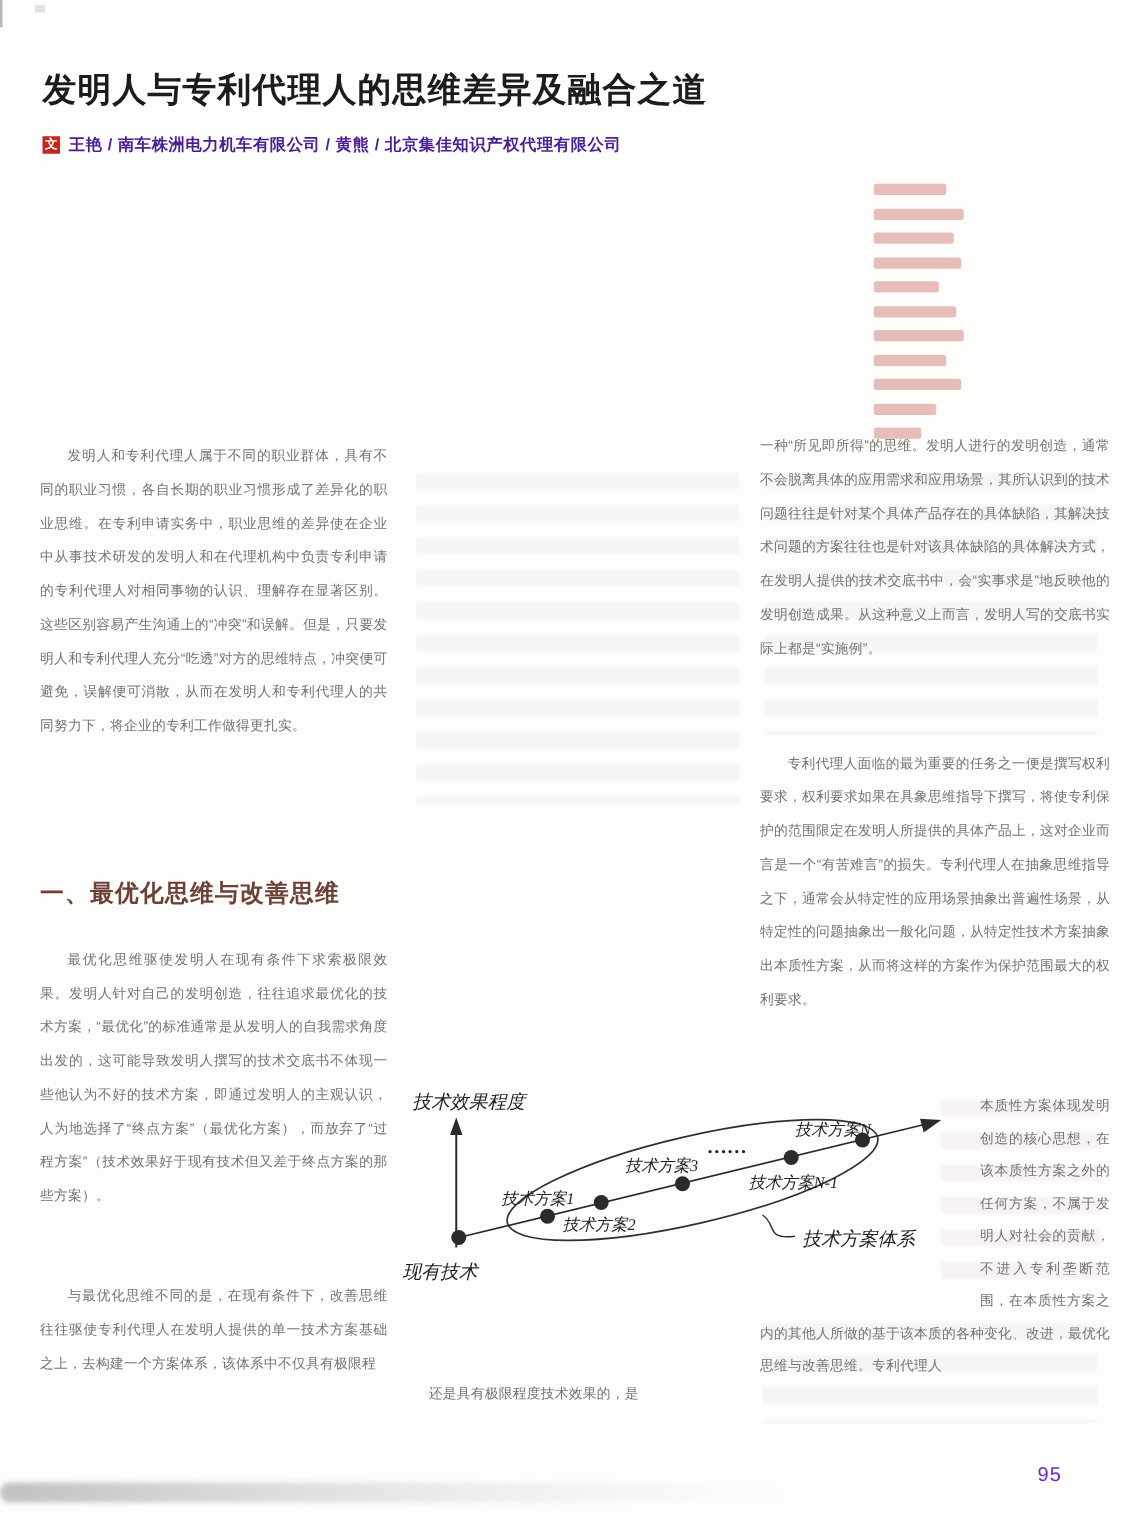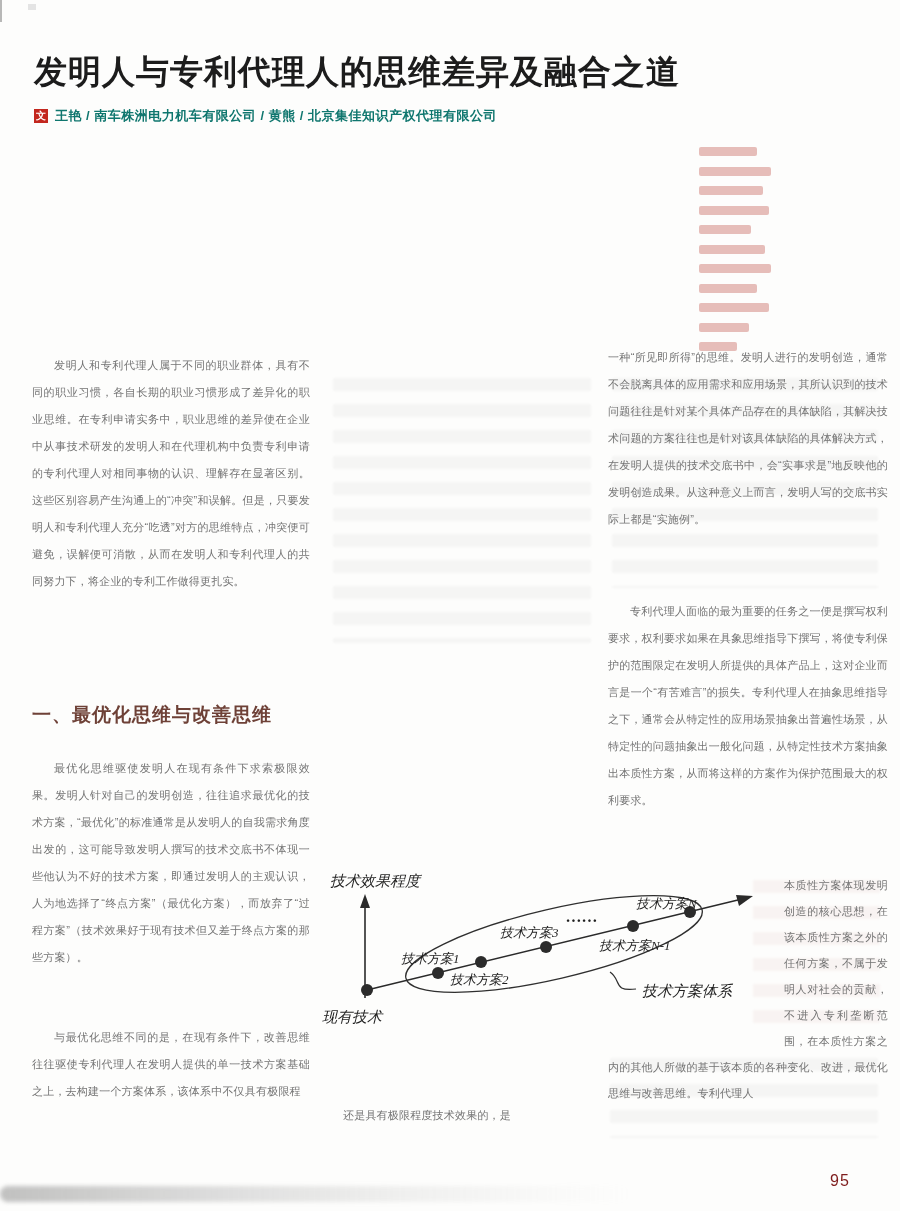--- a/index.html
+++ b/index.html
@@ -8,29 +8,29 @@
     background:#ffffff;
     font-family:"Liberation Sans","DejaVu Sans",sans-serif;
     position:relative;overflow:hidden;
   }
   .page{position:absolute;left:0;top:0;width:900px;height:1211px;background:#fdfdfc;}
 
   
   .title{
     position:absolute;left:34px;top:46px;width:800px;margin:0;
     font-family:"Liberation Serif","DejaVu Serif",serif;
-    font-weight:700;font-size:33px;line-height:52px;letter-spacing:1px;
+    font-weight:700;font-size:27px;line-height:52px;letter-spacing:1px;
     color:#1c1c1c;white-space:nowrap;
   }
   .byline{position:absolute;left:34px;top:108px;height:16px;display:flex;align-items:center;gap:7px;}
   .byline-badge{
     display:inline-block;width:14px;height:14px;background:#c3271e;color:#fff;
     font-size:10px;line-height:14px;text-align:center;font-weight:700;flex:0 0 auto;
   }
-  .byline-text{font-size:13px;font-weight:700;color:#0f766e;letter-spacing:.5px;white-space:nowrap;}
+  .byline-text{font-size:13px;font-weight:700;color:#4c1d95;letter-spacing:.5px;white-space:nowrap;}
 
   
   .col{position:absolute;top:0;height:1211px;}
   .col1{left:32px;width:278px;}
   .col2{left:321px;width:280px;}
   .col3{left:608px;width:280px;}
   .para{
     position:absolute;left:0;width:100%;margin:0;
     font-size:11px;line-height:27px;color:#737373;
     text-align:justify;letter-spacing:.2px;
@@ -72,21 +72,21 @@
   .smudge{
     position:absolute;left:0;top:1186px;width:630px;height:16px;border-radius:8px;
     background:linear-gradient(90deg,rgba(120,120,120,.45),rgba(150,150,150,.30) 35%,rgba(170,170,170,.18) 60%,rgba(200,200,200,.08) 85%,rgba(200,200,200,0));
     filter:blur(2px);
   }
   .edge-mark{position:absolute;left:0;top:0;width:2px;height:22px;background:#9a9a9a;opacity:.7;}
   .spec{position:absolute;left:28px;top:4px;width:8px;height:6px;background:#e4e4e4;}
 
   .page-number{
     position:absolute;left:830px;top:1172px;
-    font-size:16px;color:#7f1d1d;letter-spacing:1px;
+    font-size:16px;color:#6d28d9;letter-spacing:1px;
   }
 </style>
 </head>
 <body>
 
 <div class="page">
 
   <div class="edge-mark"></div>
   <div class="spec"></div>
   <div class="bleed-red">

